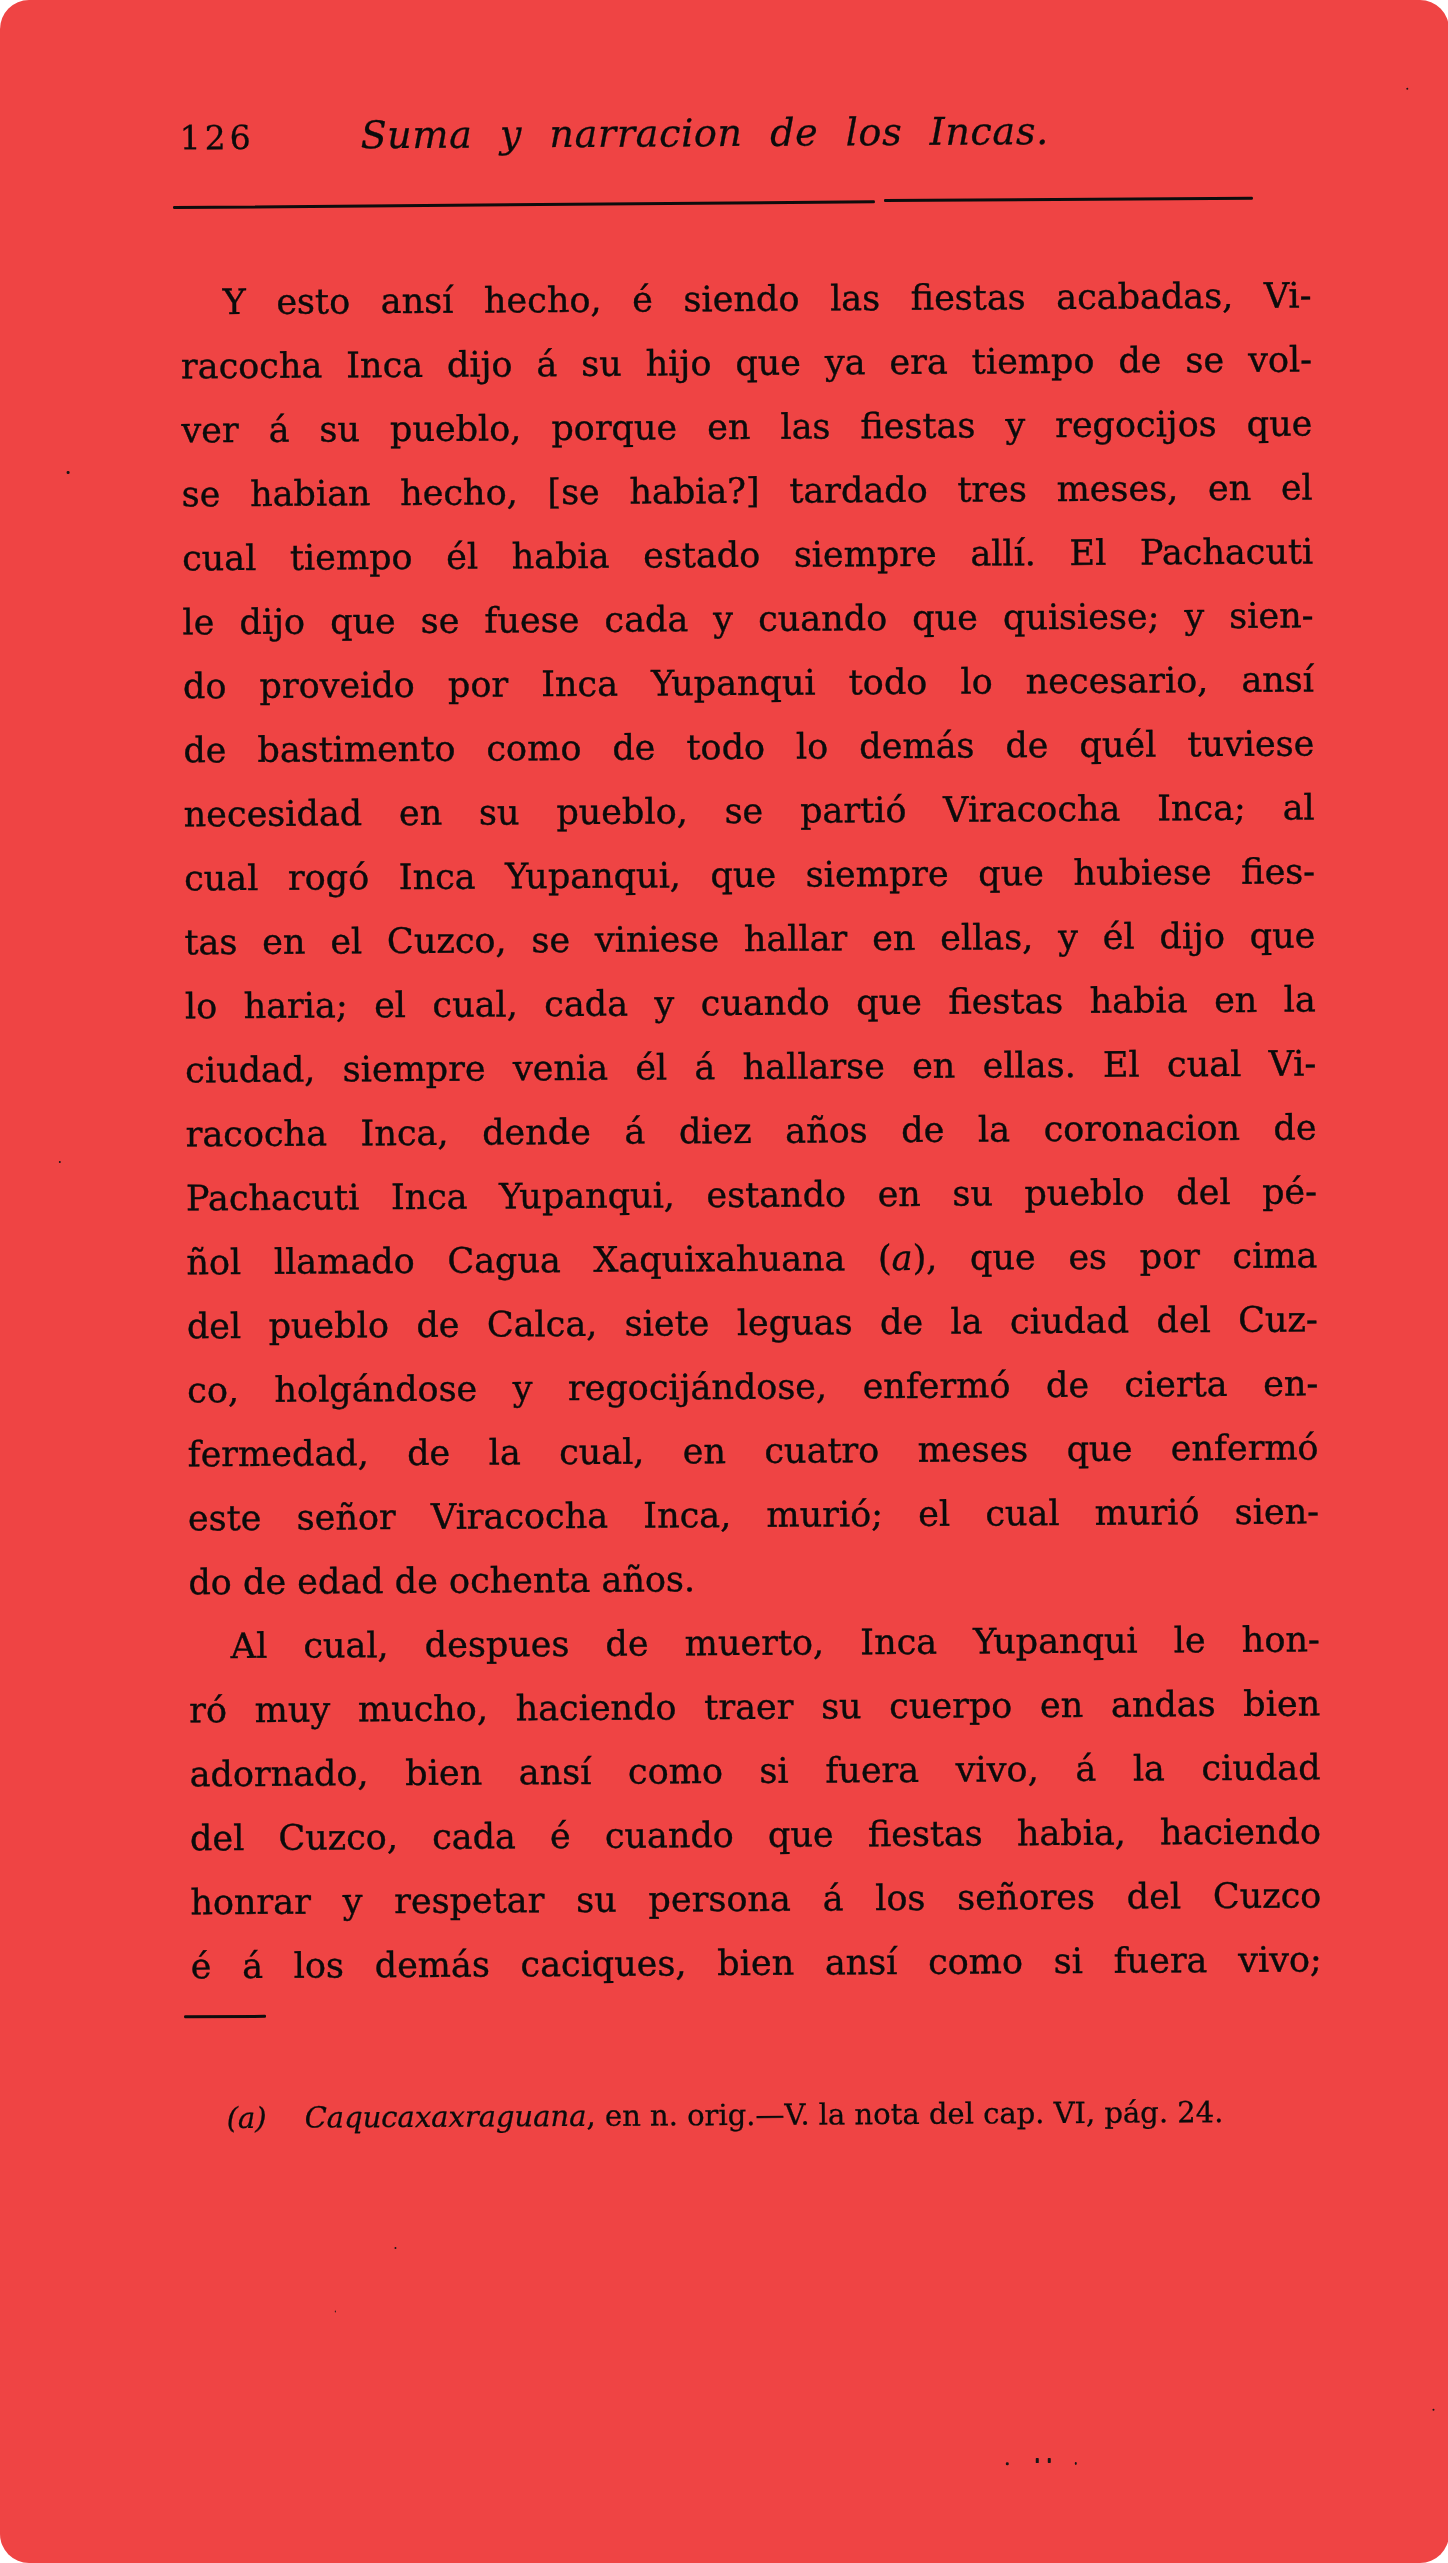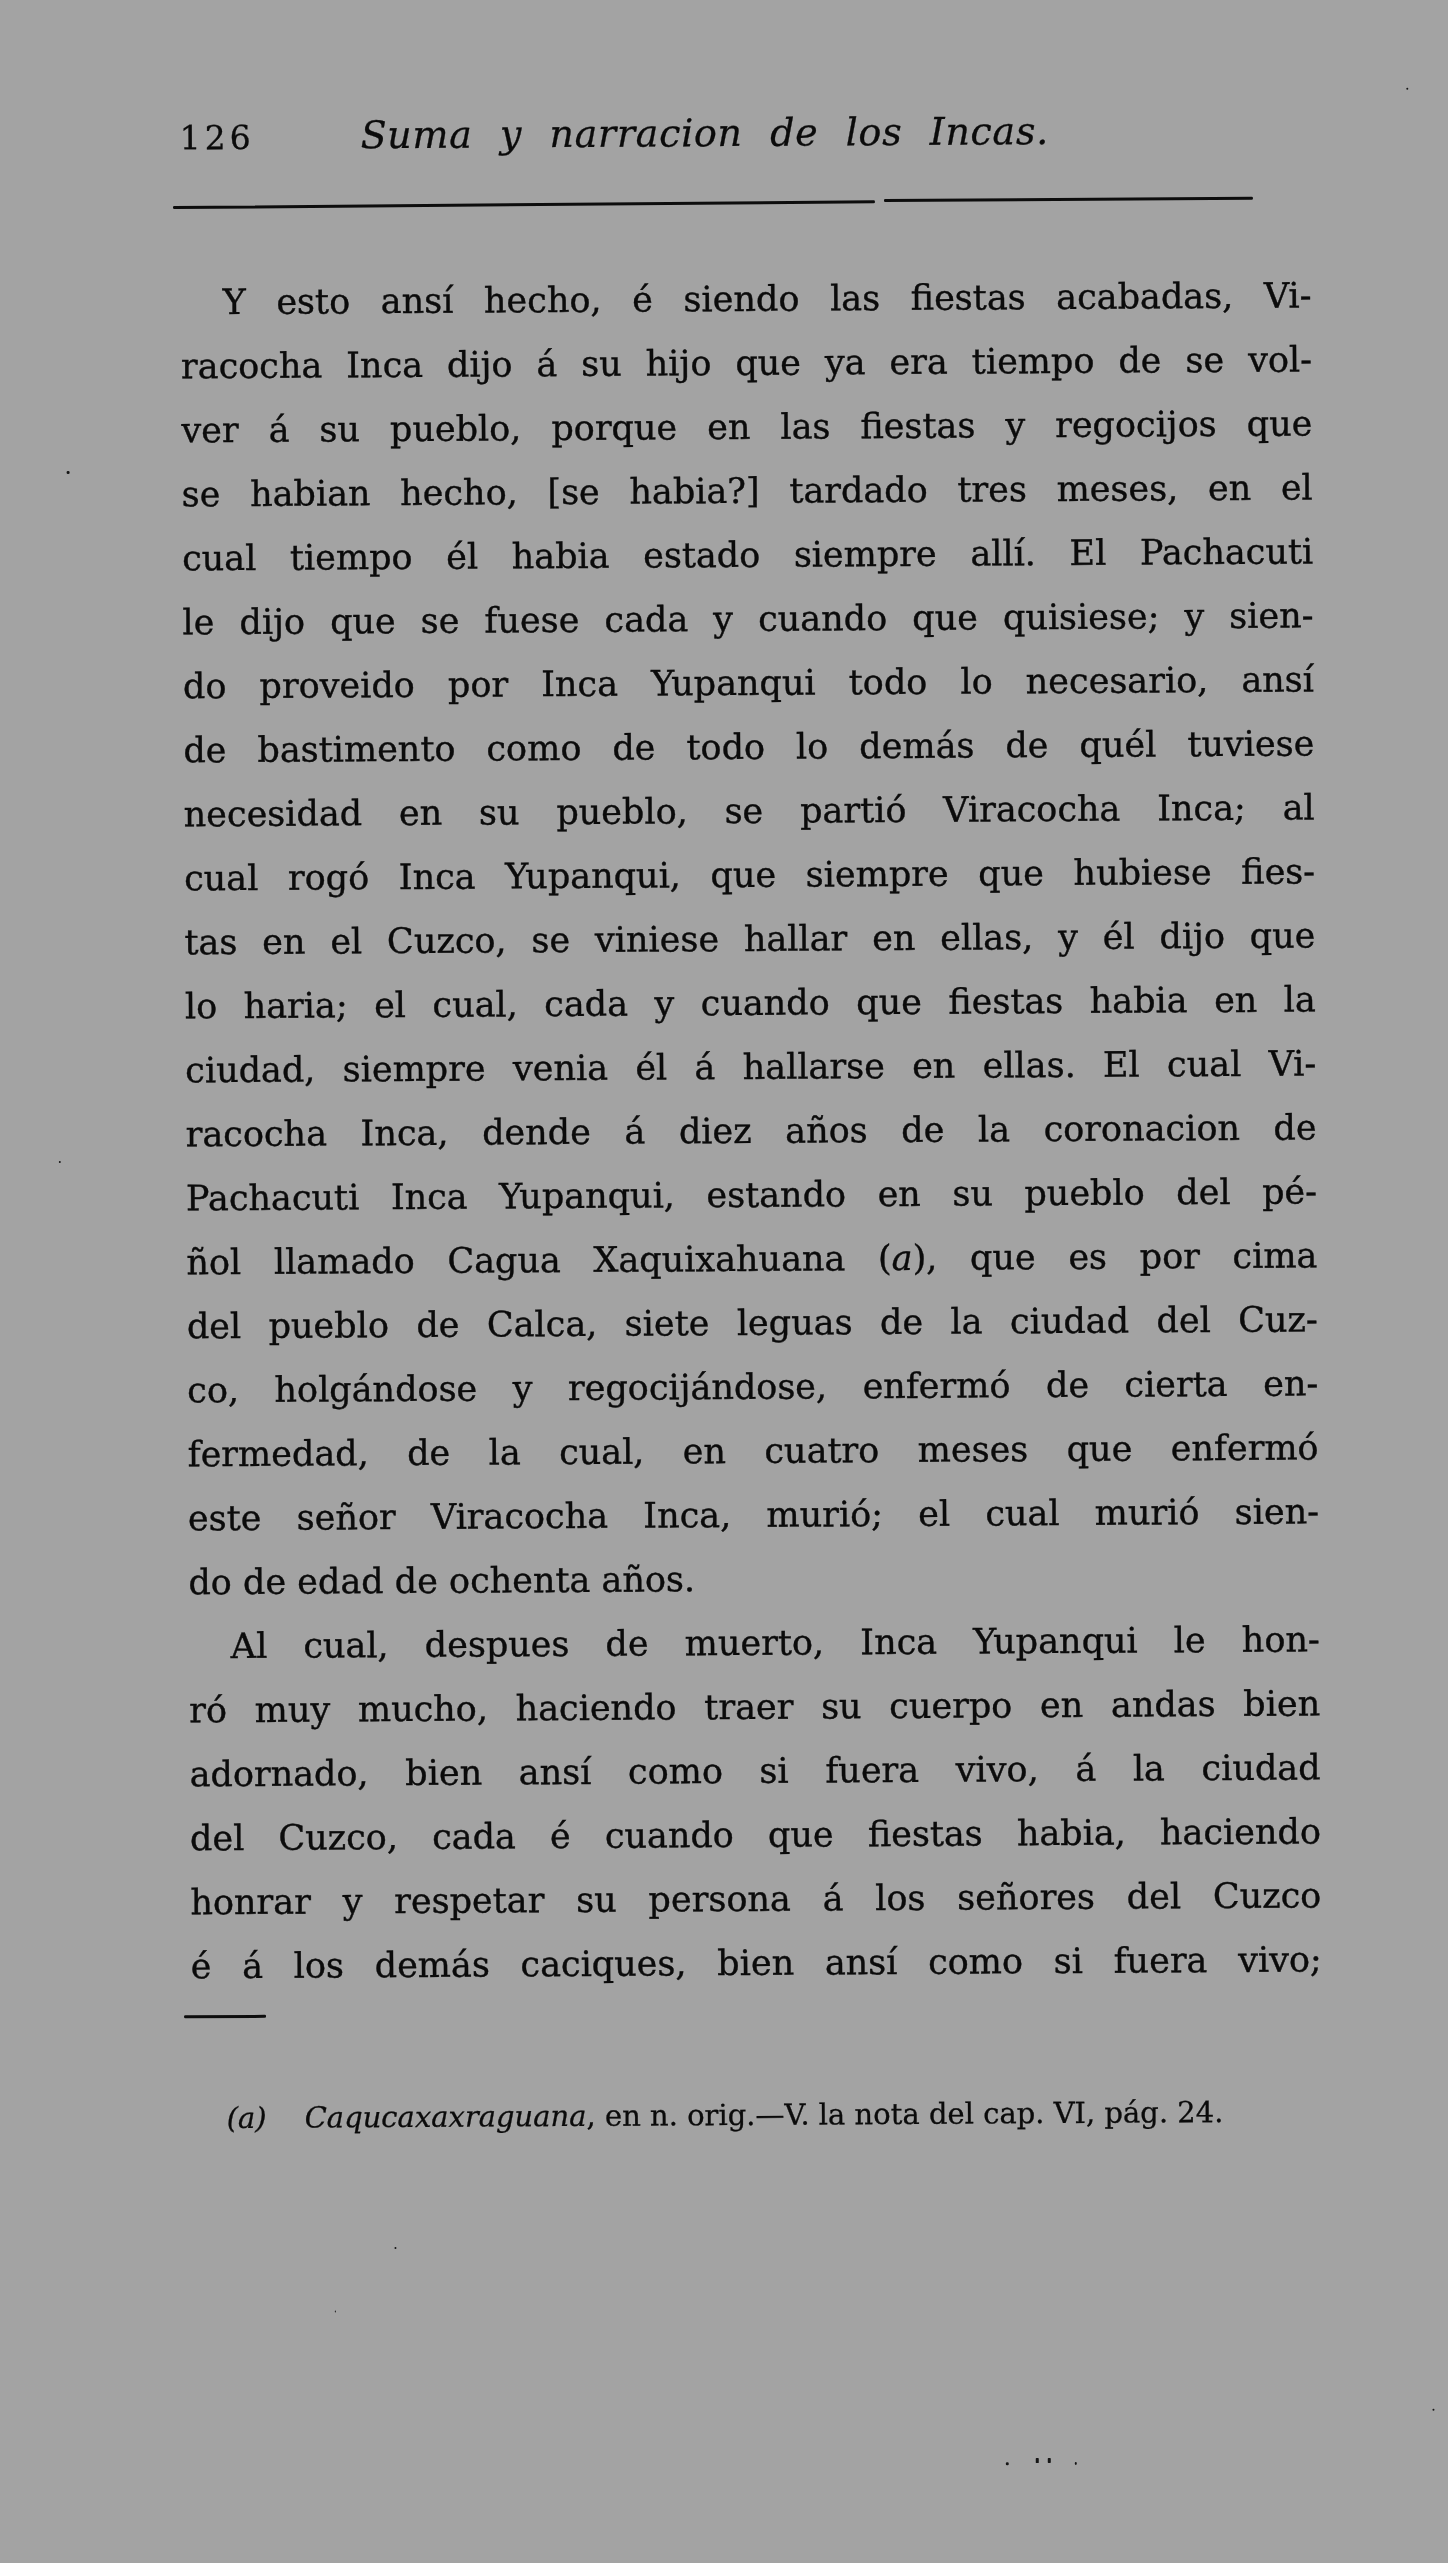--- a/index.html
+++ b/index.html
@@ -1,23 +1,24 @@
 <!DOCTYPE html>
 <html style="font-size:10.6px"><head>
 <meta charset="utf-8">
 <style>
   html, body { margin: 0; padding: 0; background: #ffffff; }
   .canvas {
     position: relative;
     width: 1449px;
     height: 2563px;
-    background: #a3a3a3;
+    background: #ef4444;
     overflow: hidden;
     font-family: "DejaVu Serif", "Liberation Serif", serif;
     color: #0b0b0b;
+    border-radius: 29px;
   }
   
   .skew {
     position: absolute;
     inset: 0;
     transform: rotate(-0.35deg);
     transform-origin: 50% 40%;
   }
   .running-head {
     position: absolute;

